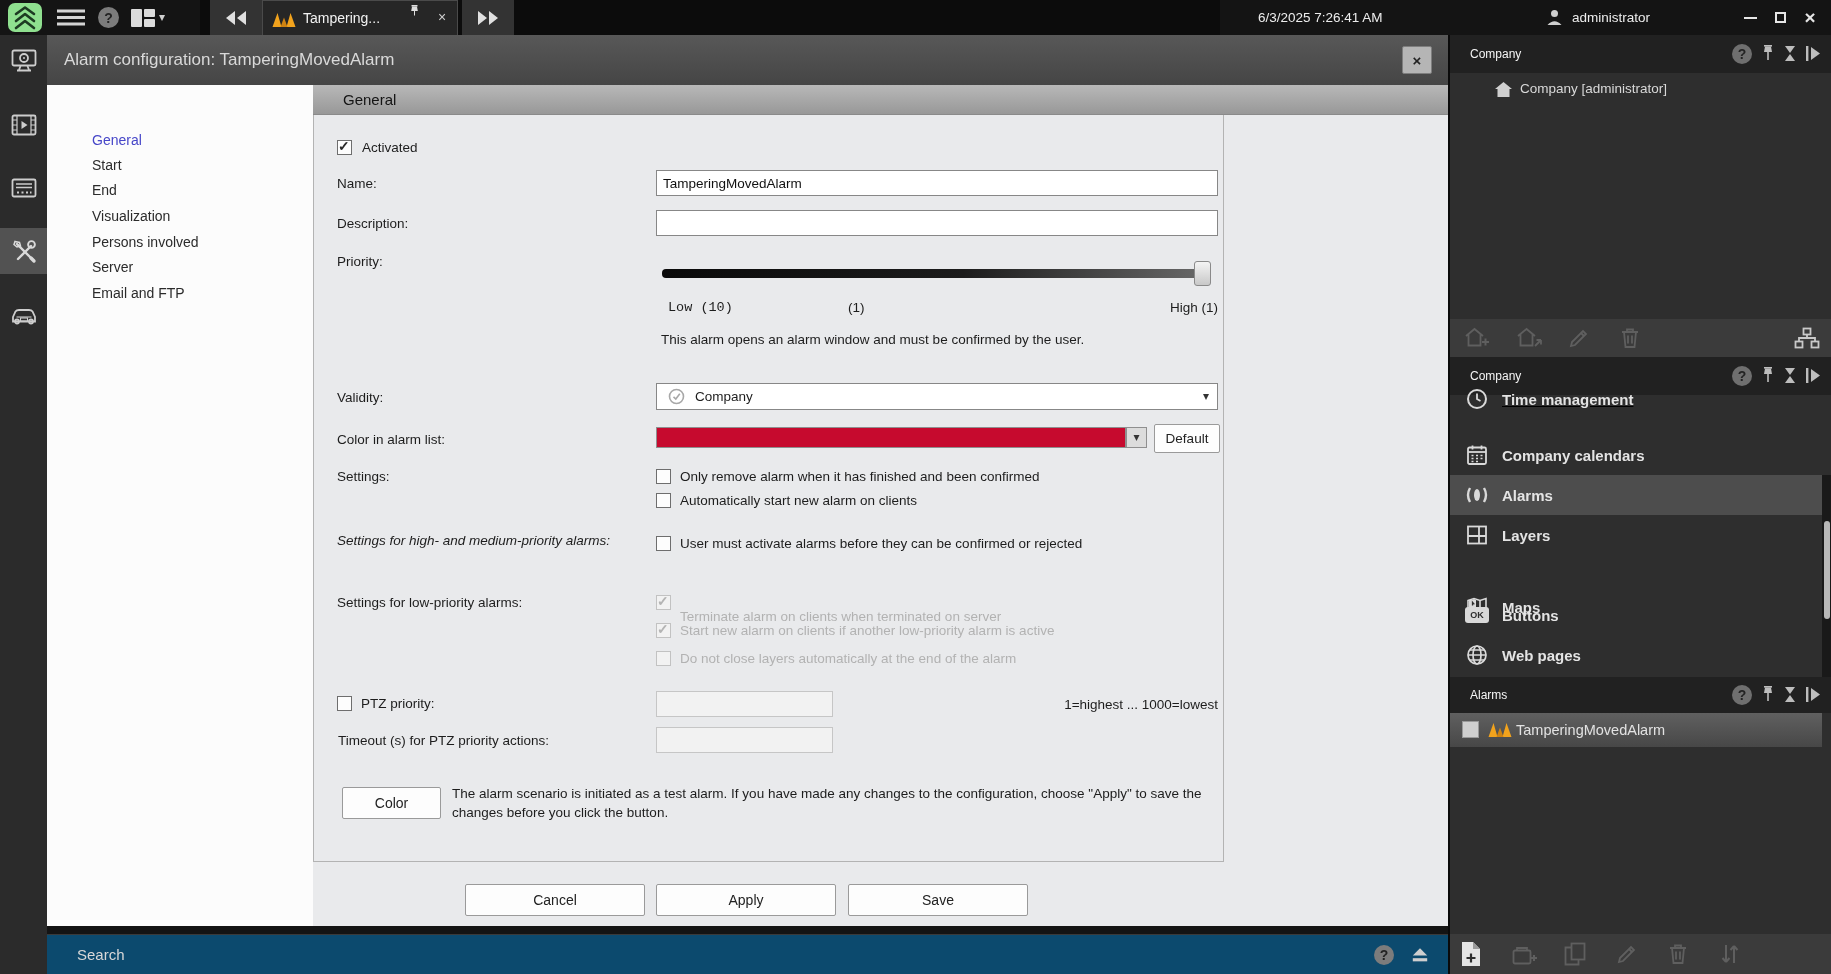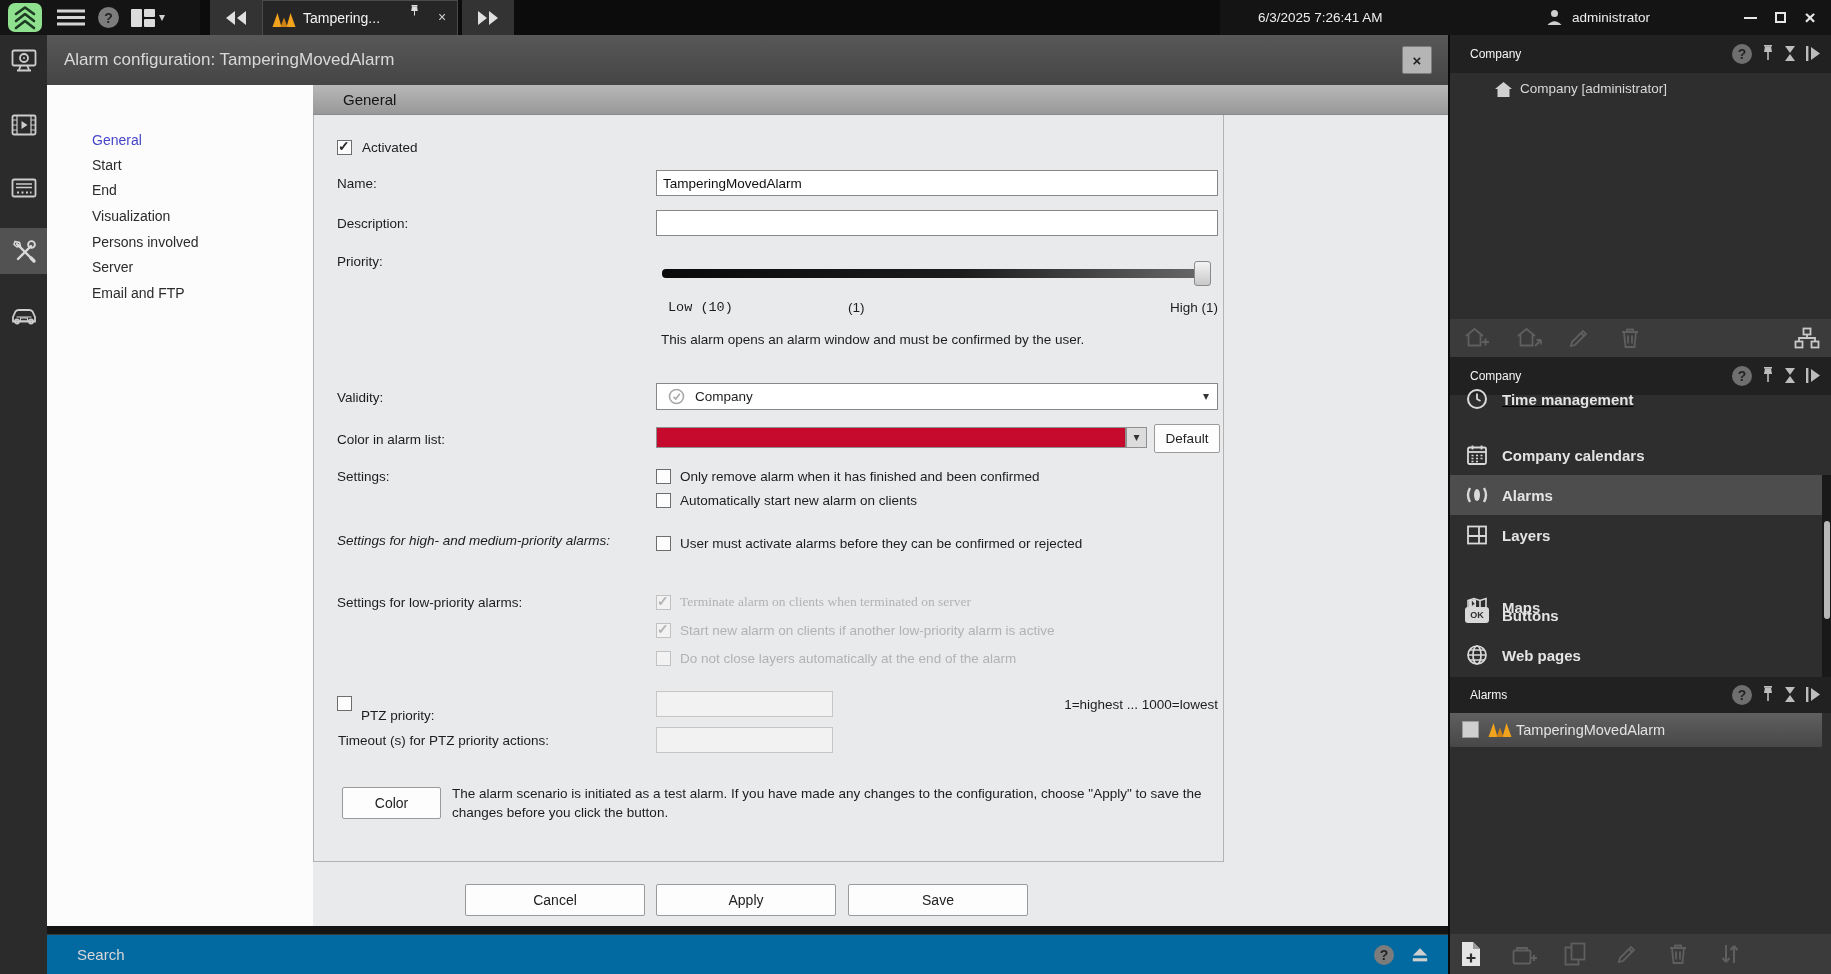--- a/index.html
+++ b/index.html
@@ -49,21 +49,21 @@
   .btn{position:absolute;background:#fdfdfd;border:1px solid #9a9a9a;border-radius:2px;font-size:14px;color:#222;
        display:flex;align-items:center;justify-content:center;cursor:pointer;}
   .slider-track{position:absolute;left:662px;top:269px;width:548px;height:9px;border-radius:4px;
                 background:linear-gradient(to right,#0a0a0a,#1c1c1c 55%,#6a6a6a);}
   .slider-thumb{position:absolute;left:1194px;top:261px;width:17px;height:25px;border-radius:3px;
                 background:linear-gradient(#f4f4f4,#c8c8c8);border:1px solid #8a8a8a;box-sizing:border-box;cursor:pointer;}
   .combo{position:absolute;background:#fff;border:1px solid #878787;box-sizing:border-box;cursor:pointer;}
   .combo .txt{position:absolute;left:38px;top:0;height:25px;line-height:25px;font-size:13.5px;color:#1d1d1d;}
   .caret{color:#333;font-size:12px;}
   
-  .searchbar{position:absolute;left:47px;top:934px;width:1401px;height:40px;background:#0369a1;border-top:1px solid #3a3a3a;box-sizing:border-box;cursor:text;}
+  .searchbar{position:absolute;left:47px;top:934px;width:1401px;height:40px;background:#0c4a6e;border-top:1px solid #3a3a3a;box-sizing:border-box;cursor:text;}
   
   .rpanel{position:absolute;left:1448px;top:35px;width:383px;height:939px;background:#2e2e2e;border-left:2px solid #0a0a0a;box-sizing:border-box;}
   .rp-head{position:absolute;left:0;width:381px;background:#212121;}
   .rp-head .t{position:absolute;left:20px;top:0;font-size:12px;color:#f5f5f5;}
   .rp-row{position:absolute;left:0;width:372px;height:40px;display:flex;align-items:center;cursor:pointer;}
   .rp-row .ric{width:26px;margin-left:14px;margin-right:12px;display:flex;justify-content:center;}
   .rp-row .rt{font-size:15px;font-weight:bold;color:#e4e4e4;}
   .rp-row.selected{background:#4d4d4d;}
   .rp-tool{position:absolute;left:0;width:381px;height:38px;background:#3b3b3b;}
   .okbadge{width:24px;height:16px;background:#d9d9d9;border-radius:3px;color:#2e2e2e;font-size:9px;font-weight:bold;
@@ -251,28 +251,28 @@
   <span class="lbl" style="left:680px;top:469px;">Only remove alarm when it has finished and been confirmed</span>
   <span class="cbx" style="left:656px;top:493px;"></span>
   <span class="lbl" style="left:680px;top:493px;">Automatically start new alarm on clients</span>
 
   <span class="lbl wrap" style="left:337px;top:532px;width:300px;font-style:italic;">Settings for high- and medium-priority alarms:</span>
   <span class="cbx" style="left:656px;top:536px;"></span>
   <span class="lbl" style="left:680px;top:536px;">User must activate alarms before they can be confirmed or rejected</span>
 
   <span class="lbl" style="left:337px;top:595px;">Settings for low-priority alarms:</span>
   <span class="cbx checked disabled" style="left:656px;top:595px;"></span>
-  <span class="lbl dis" style="left:680px;top:594px;font-family:Liberation Serif, serif;">Terminate alarm on clients when terminated on server</span>
+  <span class="lbl dis" style="left:680px;top:609px;">Terminate alarm on clients when terminated on server</span>
   <span class="cbx checked disabled" style="left:656px;top:623px;"></span>
   <span class="lbl dis" style="left:680px;top:623px;">Start new alarm on clients if another low-priority alarm is active</span>
   <span class="cbx disabled" style="left:656px;top:651px;"></span>
   <span class="lbl dis" style="left:680px;top:651px;">Do not close layers automatically at the end of the alarm</span>
 
   <span class="cbx" style="left:337px;top:696px;"></span>
-  <span class="lbl" style="left:361px;top:696px;margin-top:12px;">PTZ priority:</span>
+  <span class="lbl" style="left:361px;top:696px;">PTZ priority:</span>
   <input class="tinput" disabled="" style="left: 656px; top: 691px; width: 177px; height: 26px;" value="">
   <span class="lbl" style="left:1000px;top:697px;width:218px;text-align:right;">1=highest ... 1000=lowest</span>
 
   <span class="lbl" style="left:338px;top:733px;">Timeout (s) for PTZ priority actions:</span>
   <input class="tinput" disabled="" style="left: 656px; top: 727px; width: 177px; height: 26px;" value="">
 
   <div class="btn" style="left:342px;top:787px;width:97px;height:30px;">Color</div>
   <span class="lbl wrap" style="left:452px;top:784px;width:772px;line-height:19px;">The alarm scenario is initiated as a test alarm. If you have made any changes to the configuration, choose "Apply" to save the changes before you click the button.</span>
 
   <div class="btn" style="left:465px;top:884px;width:178px;height:30px;">Cancel</div>

